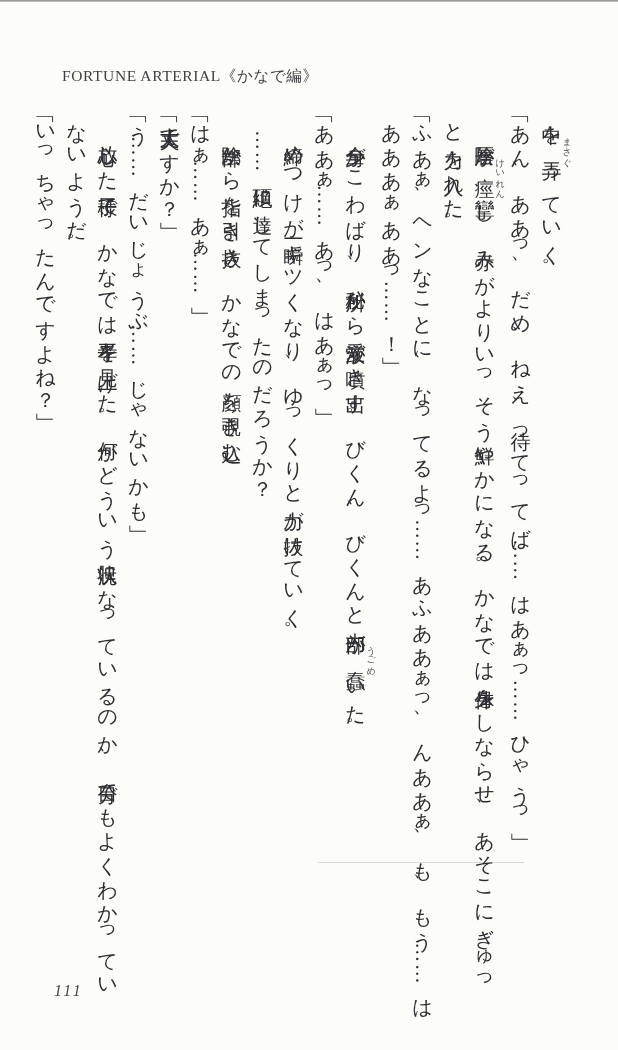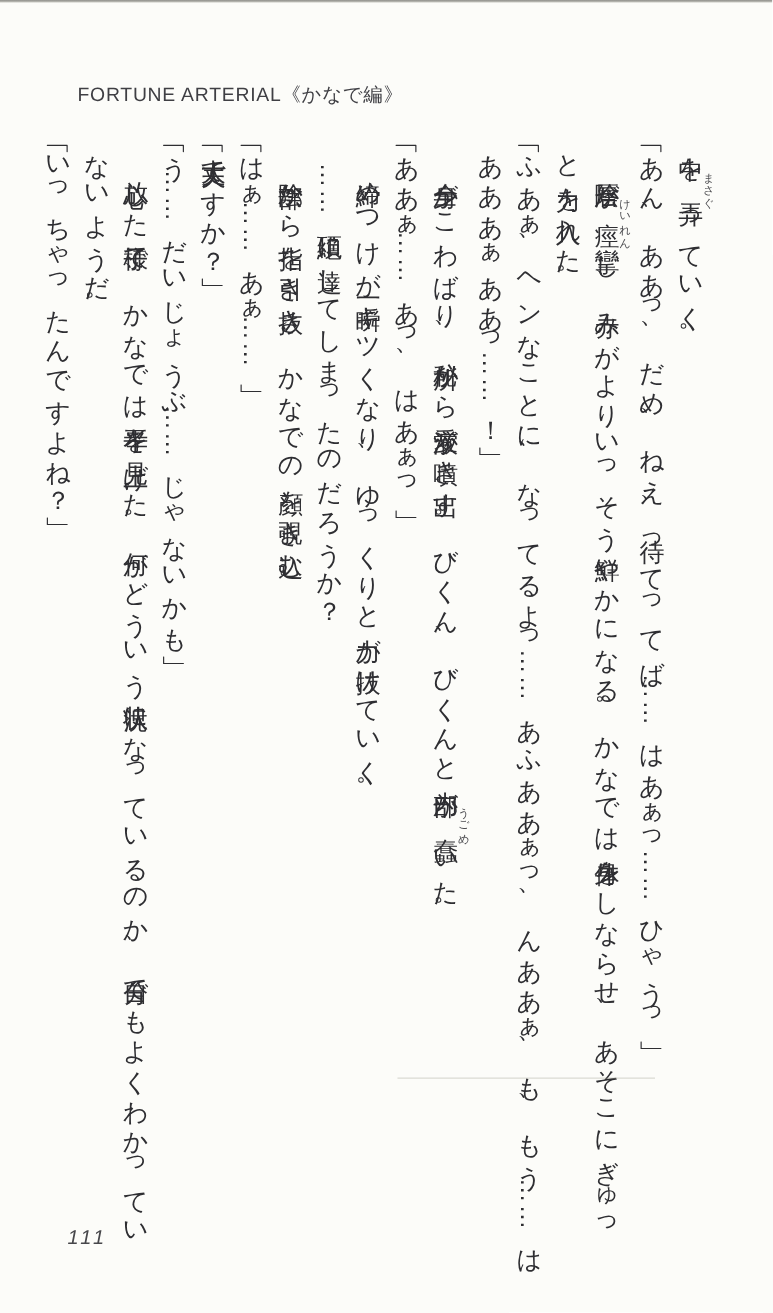--- a/index.html
+++ b/index.html
@@ -12,21 +12,21 @@
     width: 618px;
     height: 1050px;
     background: #ffffff;
   }
   .page {
     position: relative;
     width: 618px;
     height: 1050px;
     background: var(--paper-color);
     color: var(--text-color);
-    font-family: Liberation Sans, sans-serif;
+    font-family: Liberation Serif, serif;
     overflow: hidden;
   }
   .top-edge {
     position: absolute;
     top: 0; left: 0; right: 0;
     height: 2px;
     background: linear-gradient(to bottom, #8f8f8a, #c9c9c3);
   }
   .running-header {
     position: absolute;

